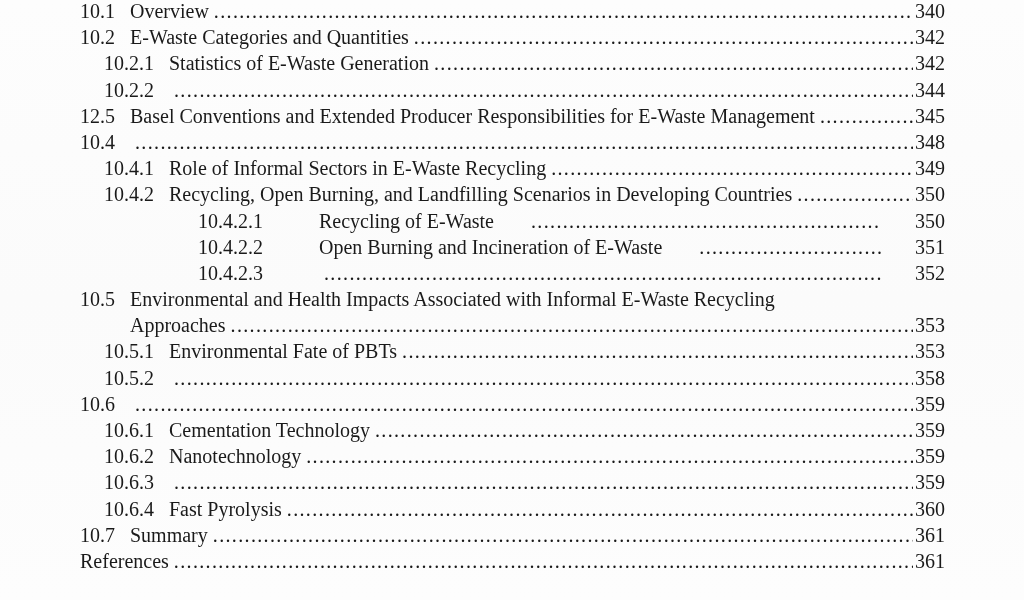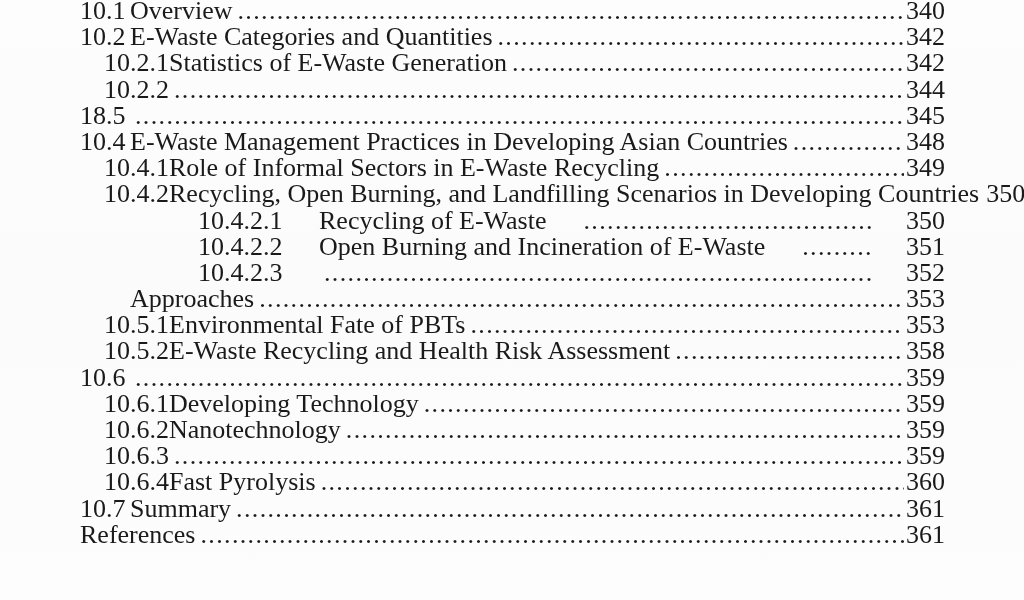--- a/index.html
+++ b/index.html
@@ -9,21 +9,21 @@
     height: 600px;
     overflow: hidden;
     background: #fdfdfd;
   }
   .page {
     position: relative;
     width: 1024px;
     height: 600px;
     background: linear-gradient(180deg, #fdfdfd 0%, #fbfbfb 50%, #fdfdfd 100%);
     font-family: "Liberation Serif", "DejaVu Serif", serif;
-    font-size: 26px;
+    font-size: 20px;
     color: #1a1a1a;
   }
   .toc-list {
     position: absolute;
     top: -2px;
     left: 0;
     right: 0;
   }
   .toc-line {
     display: flex;
@@ -84,27 +84,27 @@
         <span class="title">Statistics of E-Waste Generation</span>
         <span class="leader">............................................................................................................................................................................................................................</span>
         <span class="pg">342</span>
       </div>
       <div class="toc-line lvl2">
         <span class="num">10.2.2</span>
         <span class="leader">............................................................................................................................................................................................................................</span>
         <span class="pg">344</span>
       </div>
       <div class="toc-line lvl1">
-        <span class="num">18.5</span>
+        <span class="num">12.5</span>
+        <span class="title">Basel Conventions and Extended Producer Responsibilities for E-Waste Management</span>
         <span class="leader">............................................................................................................................................................................................................................</span>
         <span class="pg">345</span>
       </div>
       <div class="toc-line lvl1">
         <span class="num">10.4</span>
-        <span class="title">E-Waste Management Practices in Developing Asian Countries</span>
         <span class="leader">............................................................................................................................................................................................................................</span>
         <span class="pg">348</span>
       </div>
       <div class="toc-line lvl2">
         <span class="num">10.4.1</span>
         <span class="title">Role of Informal Sectors in E-Waste Recycling</span>
         <span class="leader">............................................................................................................................................................................................................................</span>
         <span class="pg">349</span>
       </div>
       <div class="toc-line lvl2">
@@ -123,45 +123,48 @@
         <span class="num">10.4.2.2</span>
         <span class="title">Open Burning and Incineration of E-Waste</span>
         <span class="leader">............................................................................................................................................................................................................................</span>
         <span class="pg">351</span>
       </div>
       <div class="toc-line lvl3">
         <span class="num">10.4.2.3</span>
         <span class="leader">............................................................................................................................................................................................................................</span>
         <span class="pg">352</span>
       </div>
+      <div class="toc-line lvl1">
+        <span class="num">10.5</span>
+        <span class="title">Environmental and Health Impacts Associated with Informal E-Waste Recycling</span>
+      </div>
       <div class="toc-line lvl1 cont">
         <span class="title">Approaches</span>
         <span class="leader">............................................................................................................................................................................................................................</span>
         <span class="pg">353</span>
       </div>
       <div class="toc-line lvl2">
         <span class="num">10.5.1</span>
         <span class="title">Environmental Fate of PBTs</span>
         <span class="leader">............................................................................................................................................................................................................................</span>
         <span class="pg">353</span>
       </div>
       <div class="toc-line lvl2">
         <span class="num">10.5.2</span>
-        <span class="title">E-Waste Recycling and Health Risk Assessment</span>
         <span class="leader">............................................................................................................................................................................................................................</span>
         <span class="pg">358</span>
       </div>
       <div class="toc-line lvl1">
         <span class="num">10.6</span>
         <span class="leader">............................................................................................................................................................................................................................</span>
         <span class="pg">359</span>
       </div>
       <div class="toc-line lvl2">
         <span class="num">10.6.1</span>
-        <span class="title">Developing Technology</span>
+        <span class="title">Cementation Technology</span>
         <span class="leader">............................................................................................................................................................................................................................</span>
         <span class="pg">359</span>
       </div>
       <div class="toc-line lvl2">
         <span class="num">10.6.2</span>
         <span class="title">Nanotechnology</span>
         <span class="leader">............................................................................................................................................................................................................................</span>
         <span class="pg">359</span>
       </div>
       <div class="toc-line lvl2">

